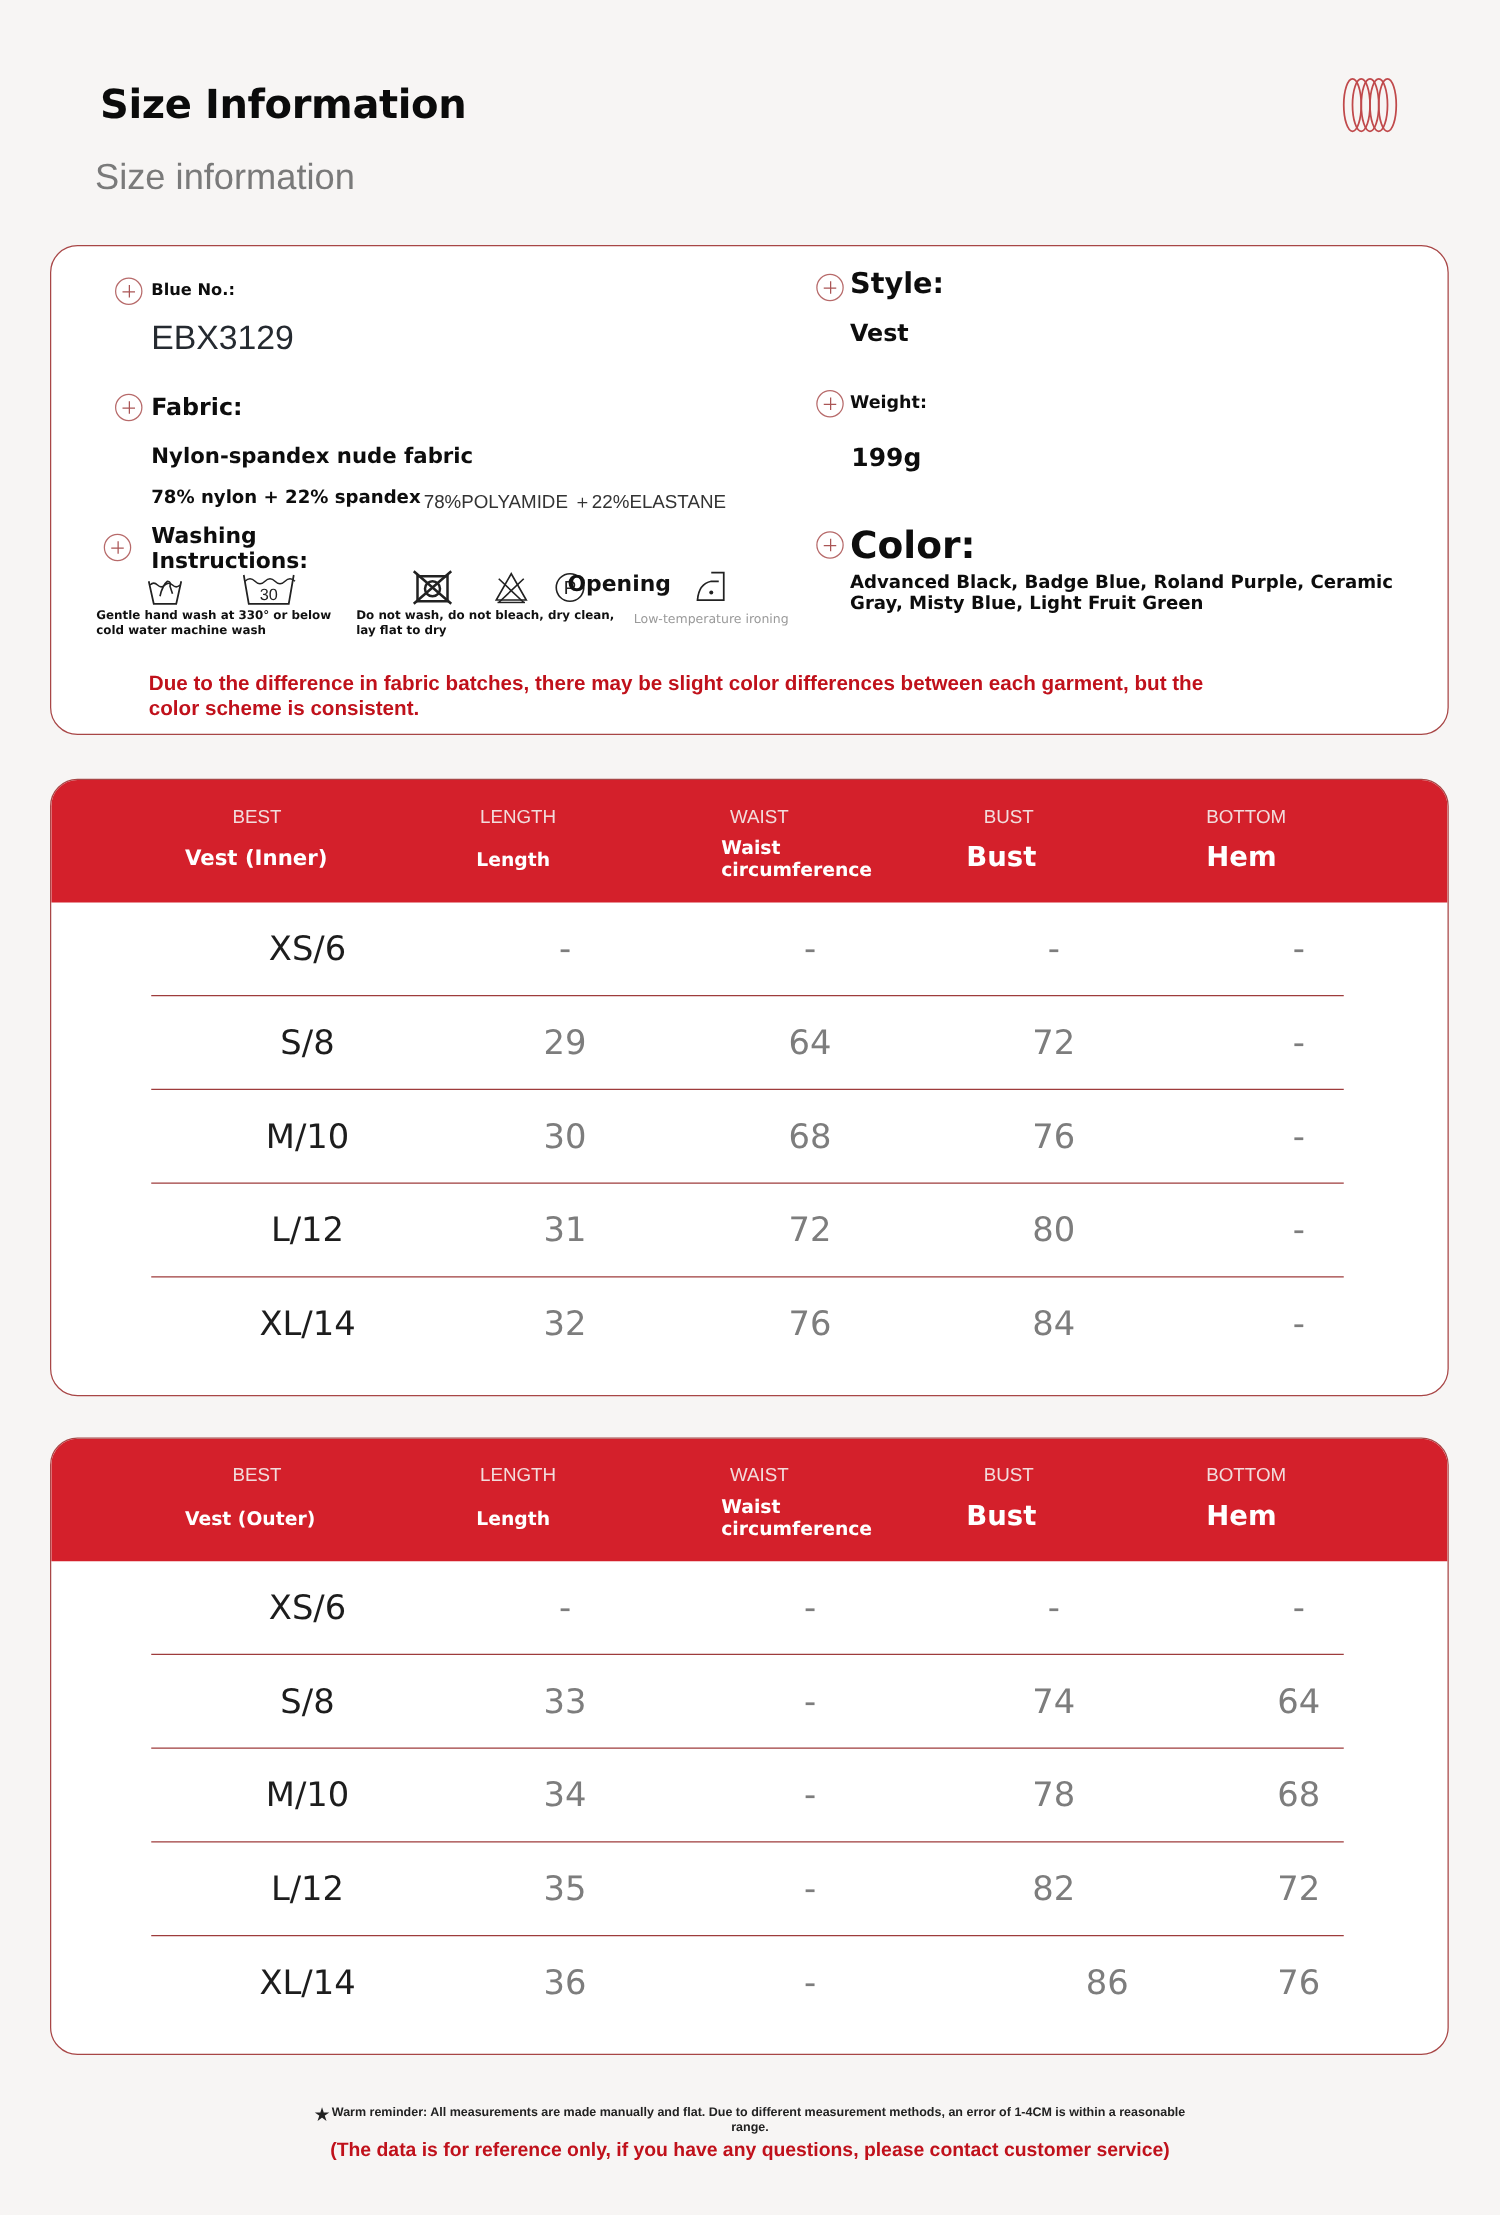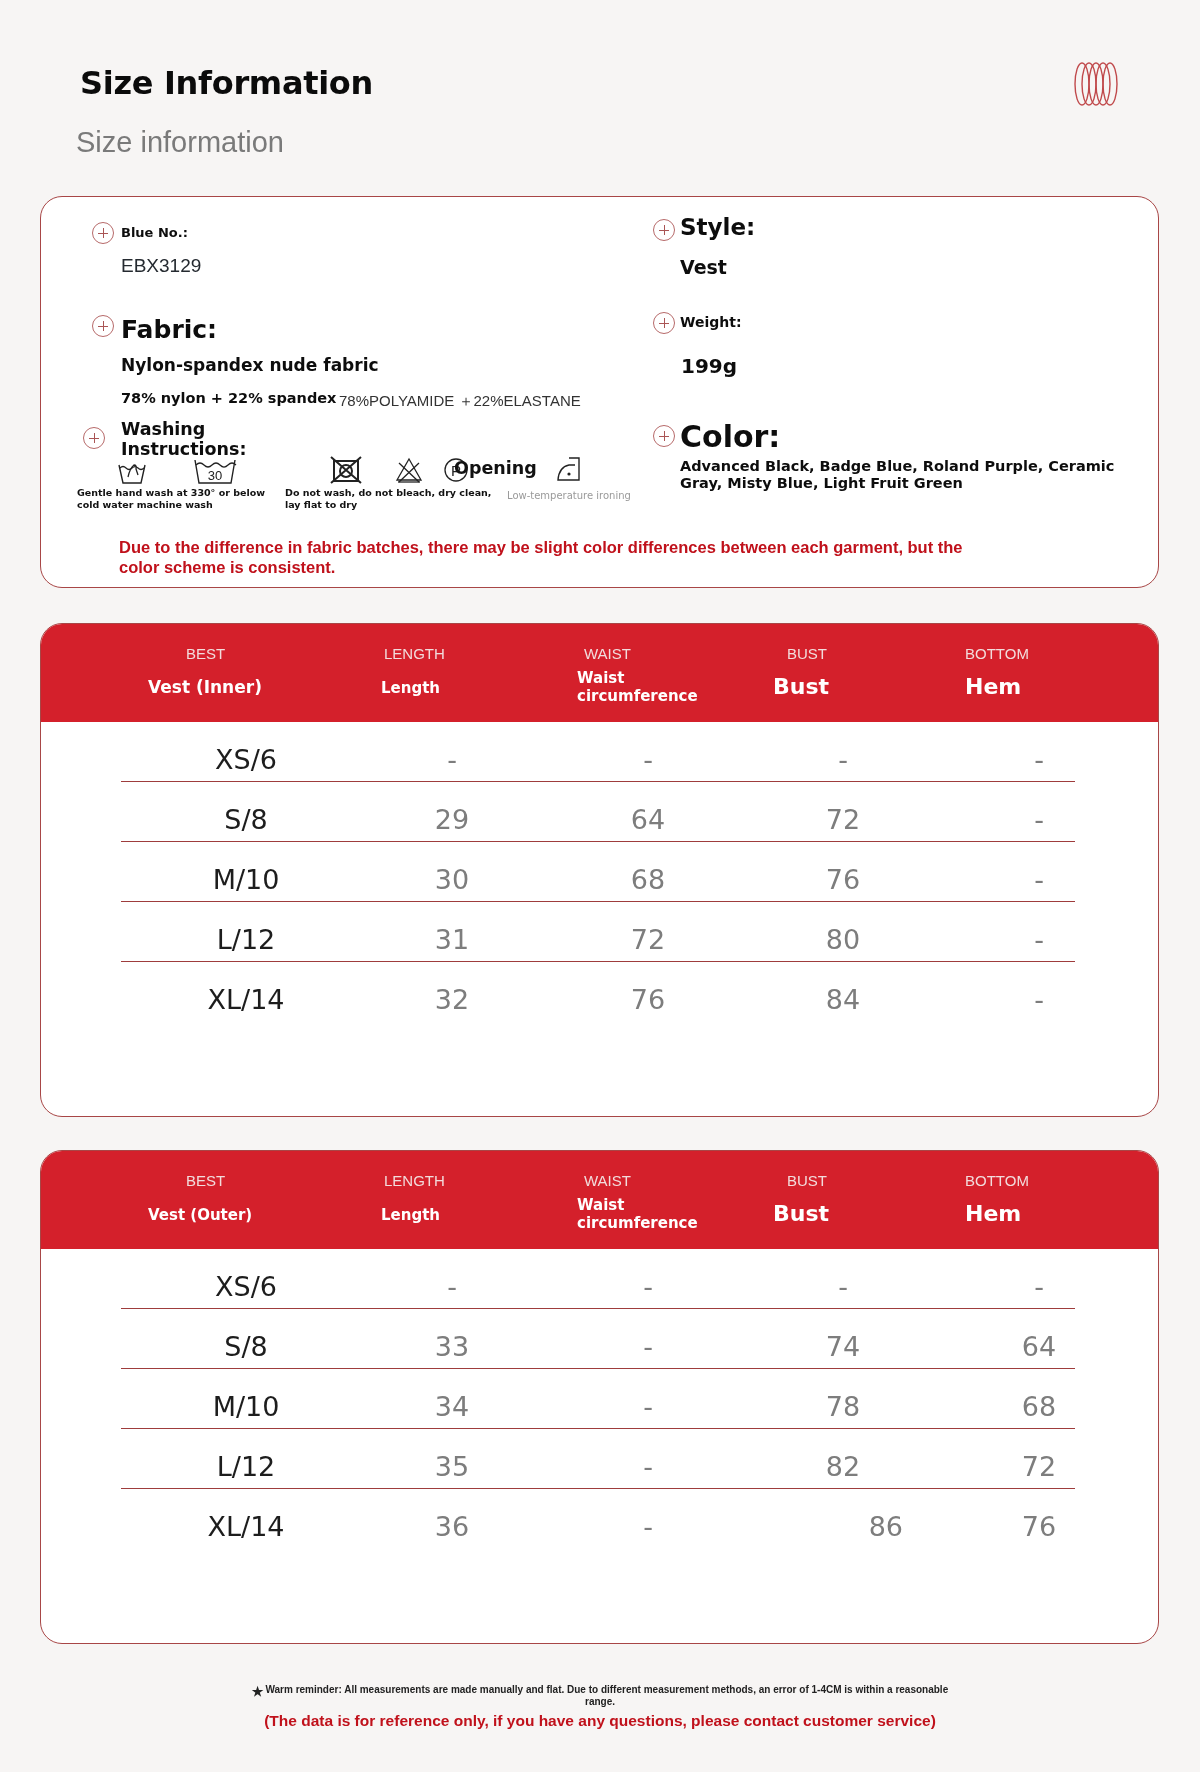--- a/index.html
+++ b/index.html
@@ -27,21 +27,21 @@
   .notice { position: absolute; left: 78px; top: 340px; width: 860px; font-size: 16.5px; font-weight: bold; color: #c0111b; line-height: 20px; font-family: "Liberation Sans", sans-serif; }
 
   
   .size-card { position: absolute; left: 40px; width: 1119px; height: 494px; background: #fff;
     border: 1.5px solid #a84646; border-radius: 22px; overflow: hidden; }
   .thead { position: absolute; left: 0; top: 0; width: 100%; height: 98px; background: #d4202b; }
   .th { position: absolute; top: 0; height: 98px; color: #fff; }
   .th-en { position: absolute; top: 21px; font-size: 15px; font-family: "Liberation Sans", sans-serif; color: #f2dcdc; white-space: nowrap; }
   .th-main { position: absolute; white-space: nowrap; font-weight: bold; color: #fff; }
   .tbody { position: absolute; left: 80px; top: 98px; width: 954px; }
-  .trow { position: relative; height: 60px; border-bottom: 1.5px solid #9e3c3c; }
+  .trow { position: relative; height: 75px; border-bottom: 1.5px solid #9e3c3c; }
   .trow:last-child { border-bottom: none; }
   .cell { position: absolute; top: 0; height: 75px; line-height: 75px; text-align: center; font-family: "DejaVu Sans", sans-serif; font-size: 27px; color: #7d7d7d; width: 120px; margin-left: -60px; font-weight: normal; }
   .cell.size { color: #1d1d1d; font-size: 27px; }
 
   .reminder { position: absolute; left: 240px; top: 1683px; width: 720px; text-align: center; font-size: 10px; font-weight: bold; color: #222; line-height: 12px; font-family: "Liberation Sans", sans-serif; }
   .star { font-size: 13px; position: relative; top: 3px; margin-right: 2px; }
   .ref { position: absolute; left: 0; top: 1712px; width: 1200px; text-align: center; font-size: 15.5px; font-weight: bold; color: #c0111b; font-family: "Liberation Sans", sans-serif; }
 </style>
 </head>
 <body>
@@ -55,24 +55,24 @@
     <ellipse cx="24" cy="24" rx="7" ry="21"></ellipse>
     <ellipse cx="31" cy="24" rx="7" ry="21"></ellipse>
     <ellipse cx="38" cy="24" rx="7" ry="21"></ellipse>
   </g>
 </svg>
 
 <div class="info-card">
 
   <span class="plus" style="left:51px;top:25px;"></span>
   <div class="lbl" style="left:80px;top:28px;font-size:13px;">Blue No.:</div>
-  <div class="val" style="left:80px;top:58px;font-size:19px;color:#252a30;font-family:'Liberation Sans',sans-serif;">EBX3129</div>
+  <div class="val" style="left:80px;top:58px;font-size:27px;color:#252a30;font-family:'Liberation Sans',sans-serif;">EBX3129</div>
 
   <span class="plus" style="left:51px;top:118px;"></span>
-  <div class="lbl" style="left:80px;top:118px;font-size:25px;">Fabric:</div>
+  <div class="lbl" style="left:80px;top:118px;font-size:19px;">Fabric:</div>
   <div class="val" style="left:80px;top:158px;font-size:17px;font-weight:bold;">Nylon-spandex nude fabric</div>
   <div class="val" style="left:80px;top:193px;font-size:14.5px;font-weight:bold;">78% nylon + 22% spandex</div>
   <div class="val" style="left:298px;top:195px;font-size:15px;color:#333;font-family:'Liberation Sans',sans-serif;">78%POLYAMIDE ＋22%ELASTANE</div>
 
   <span class="plus" style="left:42px;top:230px;"></span>
   <div class="lbl" style="left:80px;top:222px;width:150px;font-size:17.5px;line-height:20px;">Washing Instructions:</div>
 
   <div class="care-row">
     <svg class="care-icon" style="left:40px;top:0;" width="30" height="26" viewBox="0 0 30 26">
       <path d="M2 6 L6 24 H24 L28 6" fill="none" stroke="#222" stroke-width="1.4"></path>

